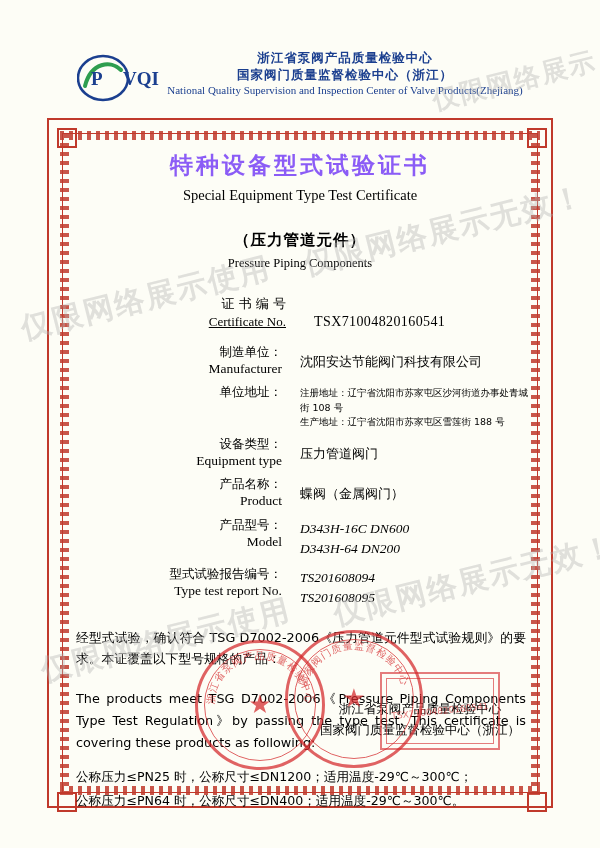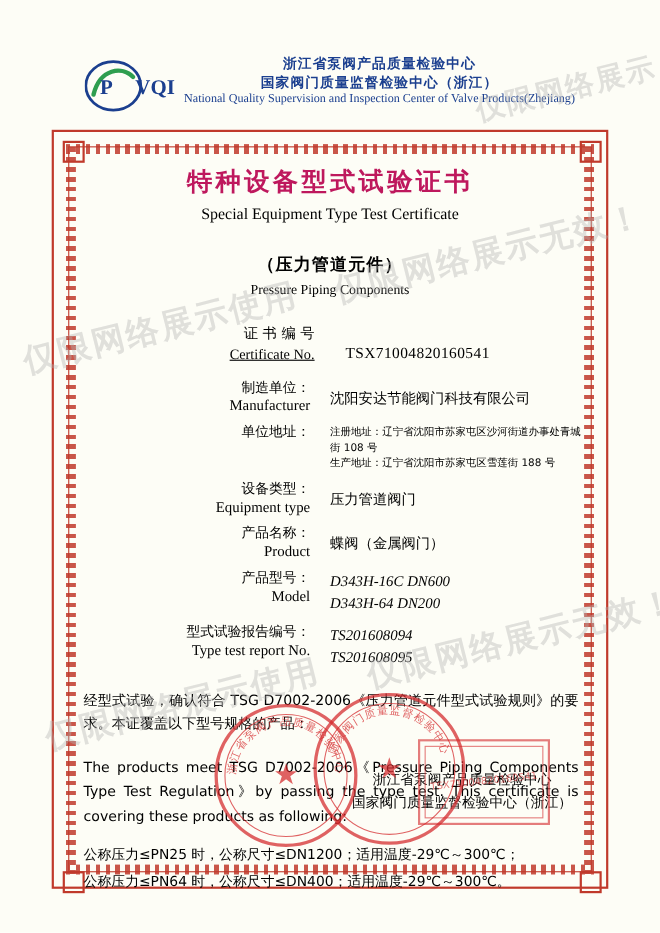--- a/index.html
+++ b/index.html
@@ -116,21 +116,21 @@
     left: 70px;
     top: 140px;
     width: 460px;
     height: 646px;
   }
   .title-cn {
     text-align: center;
     font-size: 23px;
     font-weight: bold;
     letter-spacing: 3px;
-    color: #be185d;
+    color: #8b5cf6;
     font-family: "DejaVu Sans", sans-serif;
     margin-top: 10px;
   }
   .title-en {
     text-align: center;
     font-size: 14.5px;
     color: #000;
     margin-top: 6px;
     font-family: "Liberation Serif", serif;
   }

